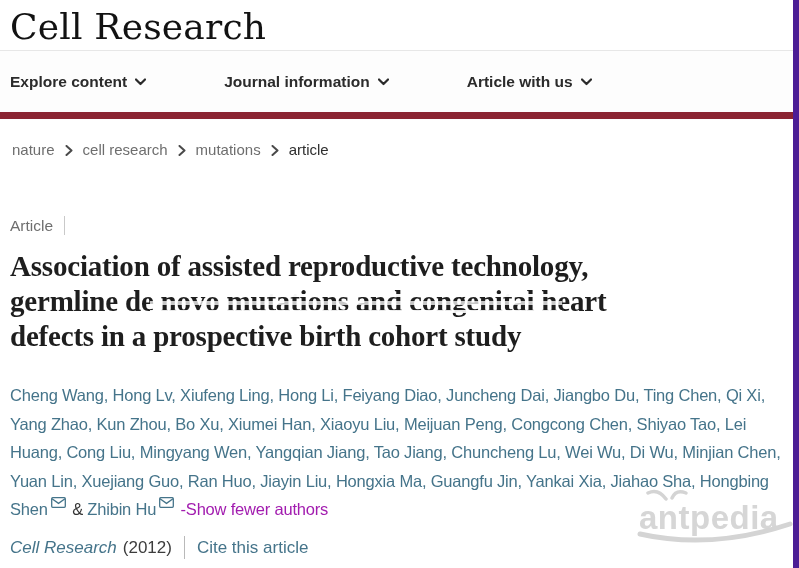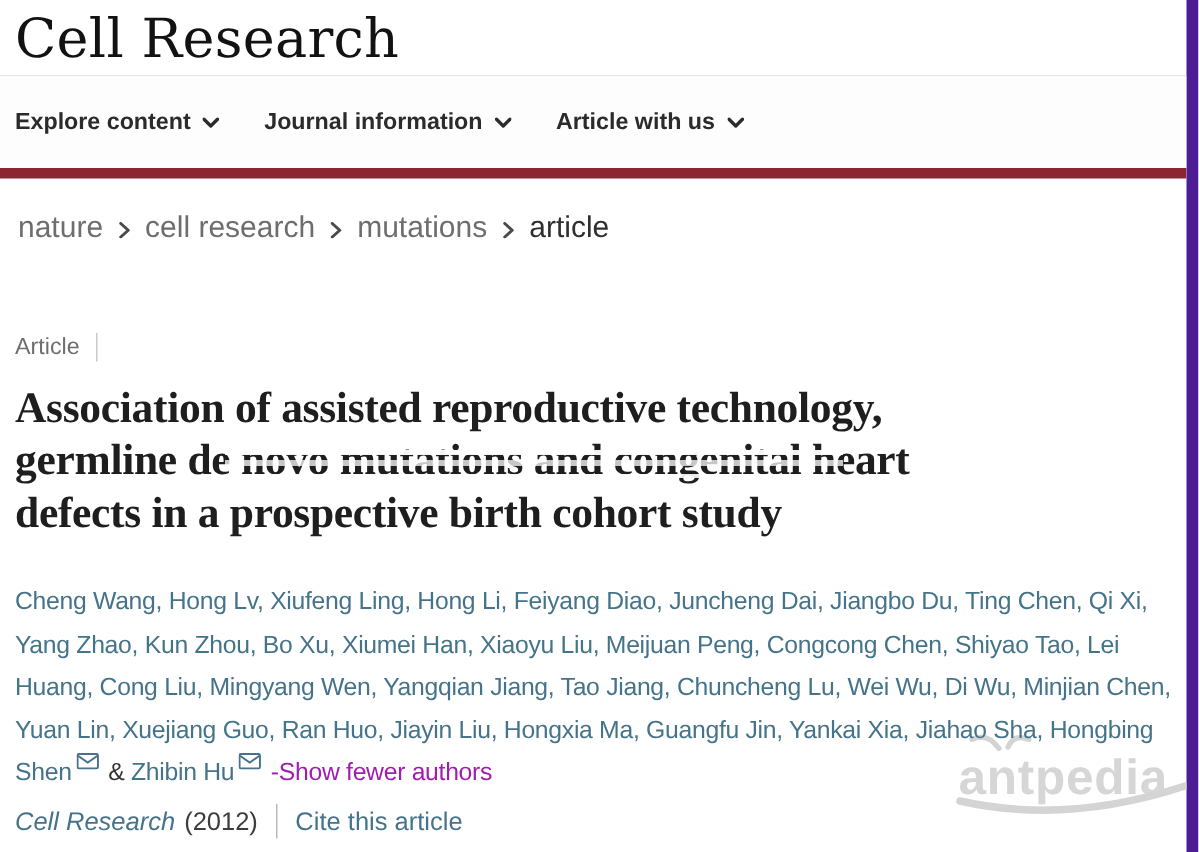--- a/index.html
+++ b/index.html
@@ -1,31 +1,31 @@
 <!DOCTYPE html>
 <html><head>
 <meta charset="utf-8">
 <style>
   * { margin:0; padding:0; box-sizing:border-box; }
   html,body { background:#ffffff; }
   body { font-family:"Liberation Sans", sans-serif; }
-  .page { position:relative; width:799px; height:568px; background:#ffffff; overflow:hidden; border-right:8px solid #4c1d95; }
+  .page { position:relative; width:799px; height:568px; background:#ffffff; overflow:hidden; border-right:6px solid #4c1d95; }
 
   
   .masthead { height:51px; padding:6px 0 0 10px; border-bottom:1px solid #e7e7e7; }
   .journal-title { font-family:"DejaVu Serif","Liberation Serif",serif; font-size:36px; font-weight:400; color:#121212; letter-spacing:0.2px; cursor:pointer; }
 
   
-  .navbar { display:flex; align-items:center; height:61px; padding-left:10px; background:#fdfdfd; }
+  .navbar { display:flex; align-items:center; height:61px; padding-left:10px; background:#fdfdfd;gap:48px; }
   .nav-item { display:flex; align-items:center; margin-right:30px; font-size:15.5px; font-weight:700; color:#2b2b2b; cursor:pointer; }
   .nav-item svg { margin-left:8px; }
   .accent-bar { height:7px; background:#8b2433; }
 
   
-  .breadcrumb { display:flex; align-items:center; margin:22px 0 0 12px; font-size:20px; color:#6e6e6e; }
+  .breadcrumb { display:flex; align-items:center; margin:22px 0 0 12px; font-size:15px; color:#6e6e6e; }
   .crumb { color:#6e6e6e; text-decoration:none; cursor:pointer; }
   .crumb-sep { display:flex; margin:1px 10px 0 10px; }
   .crumb-current { color:#2f2f2f; }
 
   .content { position:relative; padding:0 10px; }
 
   
   .meta-row { display:flex; align-items:center; margin-top:58px; font-size:15.5px; }
   .article-type { color:#6e6e6e; }
   .meta-divider { width:1px; height:19px; background:#c9c9c9; margin:0 11px; }

